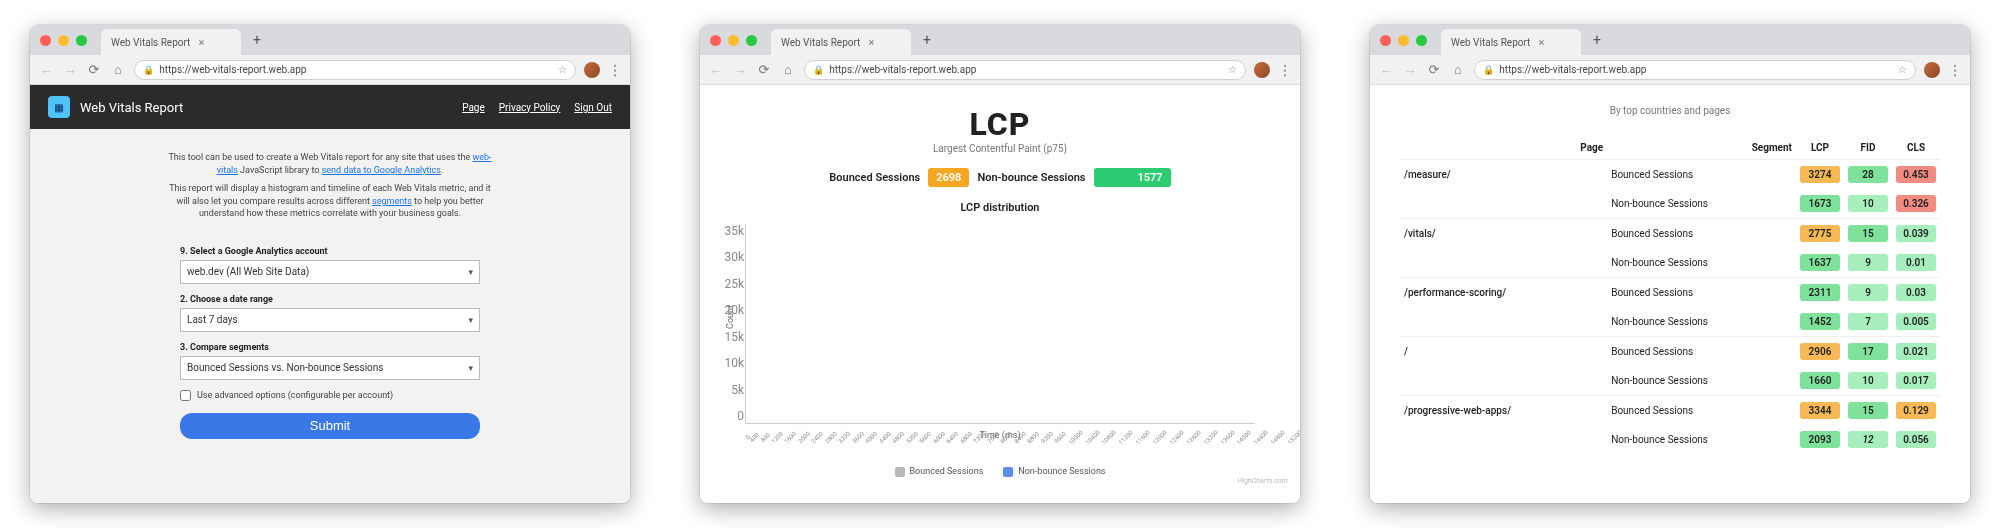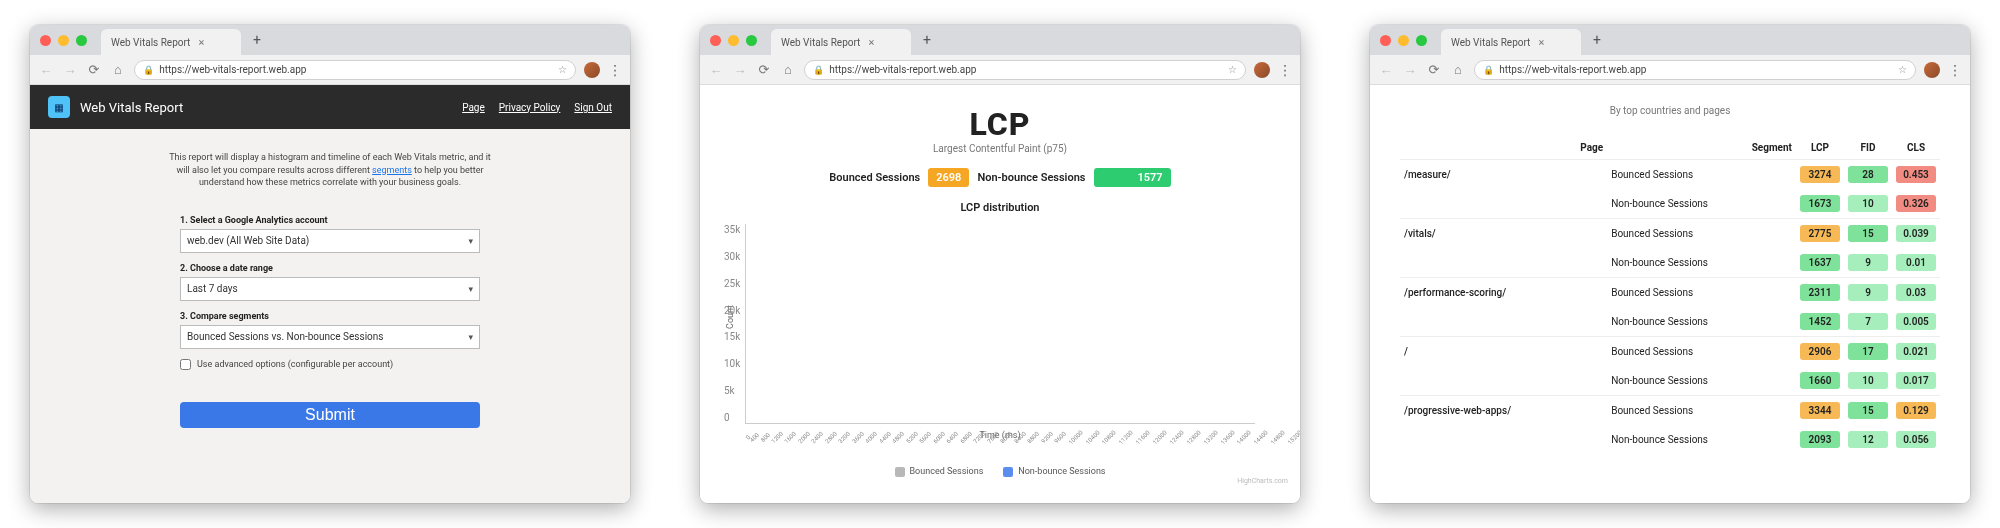--- a/index.html
+++ b/index.html
@@ -129,23 +129,23 @@
     color: #333;
   }
   .chev { font-size: 9px; color: #555; }
   .chk { display: flex; align-items: center; gap: 6px; font-size: 9px; margin-top: 10px; color: #444;}
   .chk input { width: 11px; height: 11px; }
   .submit {
     width: 100%; height: 26px;
     background: #3b78e7;
     color: #fff;
     border: none;
-    font-size: 16px;
-    margin-top: 32px;
-    border-radius: 4px;
+    font-size: 13px;
+    margin-top: 12px;
+    border-radius: 12px;
   }
   
   .chartwrap { flex: 1; background: #fff; padding: 20px 30px 14px; display:flex;flex-direction:column;align-items:center; color:#222;}
   .chartwrap h1 { font-size: 32px; font-weight: 800; letter-spacing: 1px; }
   .subtitle { font-size: 10px; color: #777; margin-bottom: 14px; }
   .badges { display: flex; gap: 8px; align-items: center; font-size: 11px; margin-bottom: 14px; }
   .badges .lbl { font-weight: 600; }
   .badge { padding: 3px 8px; border-radius: 3px; color: #fff; font-weight: 600; font-size: 11px; }
   .badge.orange { background: #f5a623; }
   .badge.green { background: #2ecc71; padding-left: 44px; }
@@ -155,21 +155,21 @@
     border-left: 1px solid #ccc; border-bottom: 1px solid #ccc;
     margin-bottom: 6px;
   }
   .ylabel { position: absolute; left: -28px; top: 50%; transform: rotate(-90deg) translateX(12px); font-size: 9px; color: #666; }
   .xlabel { text-align:center; font-size: 9px; color: #666; margin-bottom:8px;}
   .bars { position: absolute; inset: 0; display: flex; align-items: flex-end; gap: 2px; padding: 0 2px;}
   .barpair { flex: 1; display: flex; align-items: flex-end; gap: 1px; }
   .bar { flex: 1; }
   .bar.a { background: #5b8def; opacity: 0.95; }
   .bar.b { background: #b8b8b8; }
-  .yticks { position: absolute; left: -22px; top: 0; bottom: 0; width: 20px; display:flex;flex-direction:column;justify-content:space-between;font-size:10px;color:#888;text-align:left;}
+  .yticks { position: absolute; left: -22px; top: 0; bottom: 0; width: 20px; display:flex;flex-direction:column;justify-content:space-between;font-size:12px;color:#888;text-align:right;}
   .xticks { position: absolute; left: 0; right: 0; bottom: -12px; display:flex; font-size:6px; color:#888; }
   .xticks span { flex:1; text-align:center; transform: rotate(-45deg) translate(-4px,4px); transform-origin: center; white-space:nowrap;}
   .legend2 { display:flex; gap:20px; font-size:9px; color:#555; margin-top:18px; }
   .legend2 .sw { display:inline-block;width:10px;height:10px;margin-right:5px;border-radius:2px;vertical-align:middle;}
   .legend2 .sw.b { background:#b8b8b8;}
   .legend2 .sw.a { background:#5b8def;}
   .credit { font-size:7px;color:#bbb;align-self:flex-end;margin-right:-18px;}
   
   .tablewrap { flex:1; background:#fff; padding: 20px 30px; color:#222;}
   .tablewrap h1 { text-align:center; font-size:22px; font-weight:700;}
@@ -220,24 +220,27 @@
     <div class="logo">▦</div>
     <span>Web Vitals Report</span>
     <div class="links">
       <span>Page</span>
       <span>Privacy Policy</span>
       <span>Sign Out</span>
     </div>
   </div>
   <div class="formwrap">
     <p class="intro">
+      <span>This tool can be used to create a Web Vitals report for any site that uses the </span><span class="lk">web-vitals</span><span> JavaScript library to </span><span class="lk">send data to Google Analytics</span><span>.</span>
+    </p>
+    <p class="intro">
       <span>This report will display a histogram and timeline of each Web Vitals metric, and it will also let you compare results across different </span><span class="lk">segments</span><span> to help you better understand how these metrics correlate with your business goals.</span>
     </p>
     <div class="form">
-      <div class="flabel">1. Select a Google Analytics account</div>
+      <div class="flabel">9. Select a Google Analytics account</div>
       <div class="select">
         <span>web.dev (All Web Site Data)</span>
         <span class="chev">▾</span>
       </div>
       <div class="flabel">2. Choose a date range</div>
       <div class="select">
         <span>Last 7 days</span>
         <span class="chev">▾</span>
       </div>
       <div class="flabel">3. Compare segments</div>
@@ -618,19 +621,19 @@
             <td class="page">/progressive-web-apps/</td>
             <td>Bounced Sessions</td>
             <td style="text-align: center;"><span class="pill orange">3344</span></td>
             <td style="text-align: center;"><span class="pill green">15</span></td>
             <td style="text-align: center;"><span class="pill orange">0.129</span></td>
           </tr>
           <tr class="noborder">
             <td class="page"></td>
             <td>Non-bounce Sessions</td>
             <td style="text-align: center;"><span class="pill green">2093</span></td>
-            <td style="text-align: center;"><span class="pill greenL">12</span></td>
+            <td style="text-align: center; font-style: italic;"><span class="pill greenL">12</span></td>
             <td style="text-align: center;"><span class="pill greenL">0.056</span></td>
           </tr>
         </tbody>
     </table>
   </div>
 </div>
 
 </body></html>

